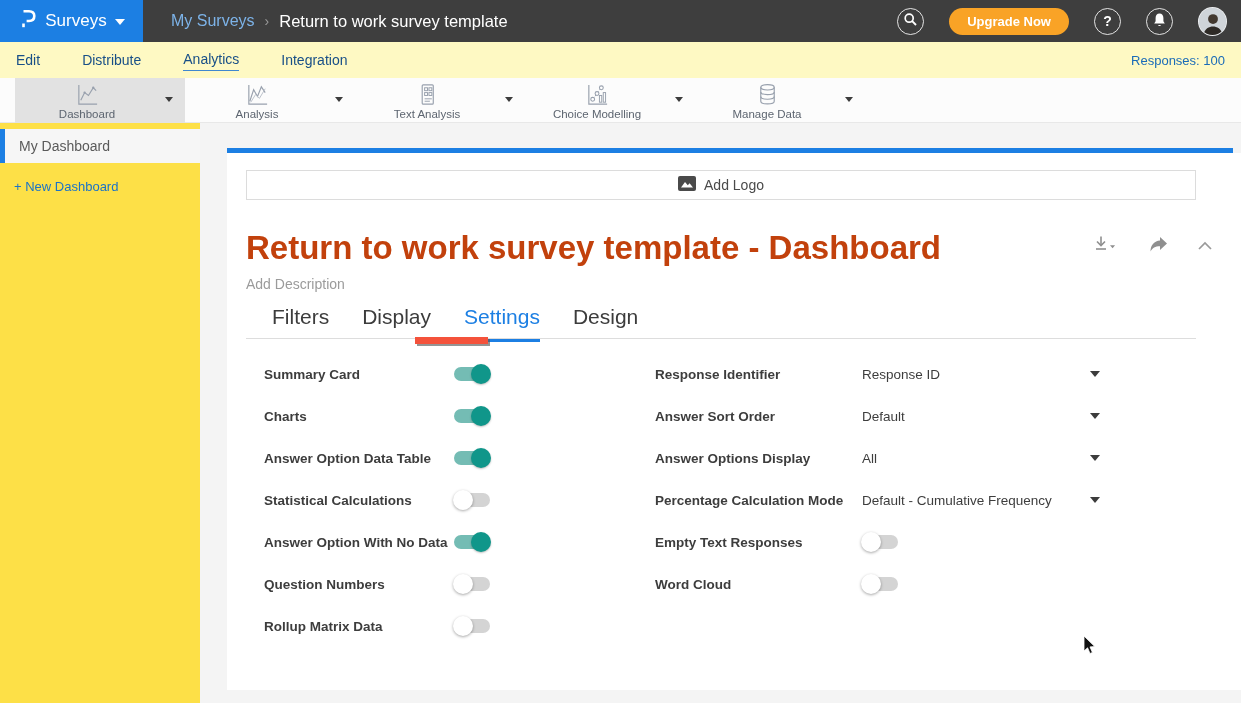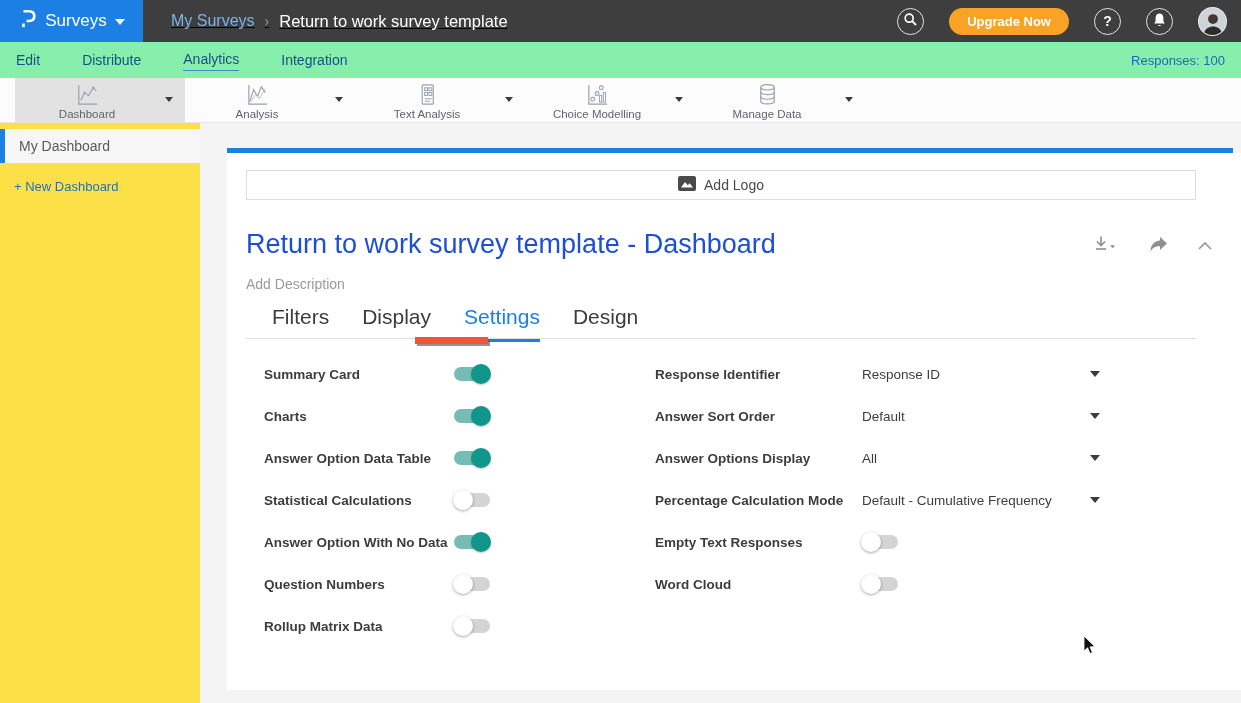--- a/index.html
+++ b/index.html
@@ -9,31 +9,31 @@
     background:#f4f4f4;
     font-family:"Liberation Sans", sans-serif;
     -webkit-font-smoothing:antialiased;
   }
 
   
   .header { position:absolute; top:0; left:0; width:1241px; height:42px; background:#3e3e3e; display:flex; align-items:center; z-index:5; }
   .brand { width:143px; height:42px; background:#1c7fe3; display:flex; align-items:center; justify-content:center; gap:8px; cursor:pointer; flex:0 0 auto; }
   .brand-name { color:#fff; font-size:17px; font-weight:500; }
   .brand-caret { width:0; height:0; border-left:5px solid transparent; border-right:5px solid transparent; border-top:6px solid #fff; margin-top:2px; }
-  .breadcrumb { display:flex; align-items:center; gap:10px; margin-left:28px; font-size:16px;text-decoration:underline; }
+  .breadcrumb { display:flex; align-items:center; gap:10px; margin-left:28px; font-size:16px; }
   .crumb-parent { color:#7db3e8; cursor:pointer; }
   .crumb-sep { color:#9a9a9a; font-size:14px; }
   .crumb-current { color:#ffffff; font-size:16.5px; }
   .header-right { margin-left:auto; display:flex; align-items:center; gap:25px; padding-right:14px; }
   .hicon-circle { width:27px; height:27px; border-radius:50%; border:1.5px solid rgba(255,255,255,.85); display:flex; align-items:center; justify-content:center; color:#fff; font-weight:bold; font-size:14px; cursor:pointer; }
   .upgrade-btn { height:27px; padding:0 18px; border:none; border-radius:14px; background:#f9a326; color:#fff; font-family:inherit; font-size:13px; font-weight:bold; cursor:pointer; }
   .avatar { width:29px; height:29px; border-radius:50%; overflow:hidden; background:#cfd4d9; cursor:pointer; border:1px solid rgba(255,255,255,.6); }
 
   
-  .nav { position:absolute; top:42px; left:0; width:1241px; height:36px; background:#86efac; display:flex; align-items:center; padding:0 16px; }
+  .nav { position:absolute; top:42px; left:0; width:1241px; height:36px; background:#fef9c3; display:flex; align-items:center; padding:0 16px; }
   .nav-item { font-size:14px; font-weight:500; color:#184f87; margin-right:42px; cursor:pointer; padding:2px 0; }
   .nav-item.active { border-bottom:1.5px solid #3f87cf; padding-bottom:3px; }
   .responses { margin-left:auto; font-size:13px; font-weight:500; color:#1a6bb8; }
 
   
   .toolbar { position:absolute; top:78px; left:0; width:1241px; height:45px; background:#fcfcfc; border-bottom:1px solid #e8e8e8; display:flex; padding-left:15px; }
   .tool-item { position:relative; width:170px; height:45px; display:flex; flex-direction:column; align-items:center; justify-content:center; padding-right:26px; cursor:pointer; }
   .tool-item.selected { background:#e2e2e2; }
   .tool-item svg { display:block; }
   .tool-label { font-size:11.5px; color:#5d6570; margin-top:1px; white-space:nowrap; }
@@ -44,21 +44,21 @@
   .sidebar-item { margin-top:6px; height:34px; line-height:34px; background:#f6f6f6; border-left:5px solid #1c7fe3; padding-left:14px; font-size:14px; color:#5a5a5a; cursor:pointer; }
   .new-dashboard { margin-top:16px; padding-left:14px; font-size:13px; font-weight:500; color:#1a73c8; cursor:pointer; }
 
   
   .content-topbar { position:absolute; top:148px; left:227px; width:1006px; height:5px; background:#1c7fe3; }
   .card { position:absolute; top:153px; left:227px; width:1014px; height:537px; background:#ffffff; }
 
   .addlogo-box { position:absolute; top:17px; left:19px; width:950px; height:30px; border:1px solid #dcdcdc; display:flex; align-items:center; justify-content:center; gap:8px; cursor:pointer; }
   .addlogo-label { font-size:14px; color:#4a4a4a; }
 
-  .page-title { position:absolute; top:76px; left:19px; font-size:27px; font-weight:400; color:#1d4ed8; white-space:nowrap; }
+  .page-title { position:absolute; top:76px; left:19px; font-size:33px; font-weight:700; color:#c2410c; white-space:nowrap; }
 
   .doc-actions { position:absolute; top:82px; left:866px; width:120px; display:flex; align-items:center; justify-content:space-between; color:#8f8f8f; }
   .doc-actions > * { cursor:pointer; }
 
   .description { position:absolute; top:123px; left:19px; font-size:14px; font-weight:500; color:#9b9b9b; cursor:text; }
 
   .tabs { position:absolute; top:152px; left:45px; display:flex; gap:33px; }
   .tab { font-size:21px; font-weight:500; color:#3c3c3c; padding-bottom:13px; cursor:pointer; }
   .tab.active { color:#1c7fe3; border-bottom:3px solid #1c7fe3; padding-bottom:10px; }
   .tabs-line { position:absolute; top:185px; left:19px; width:950px; height:1px; background:#dddddd; }

